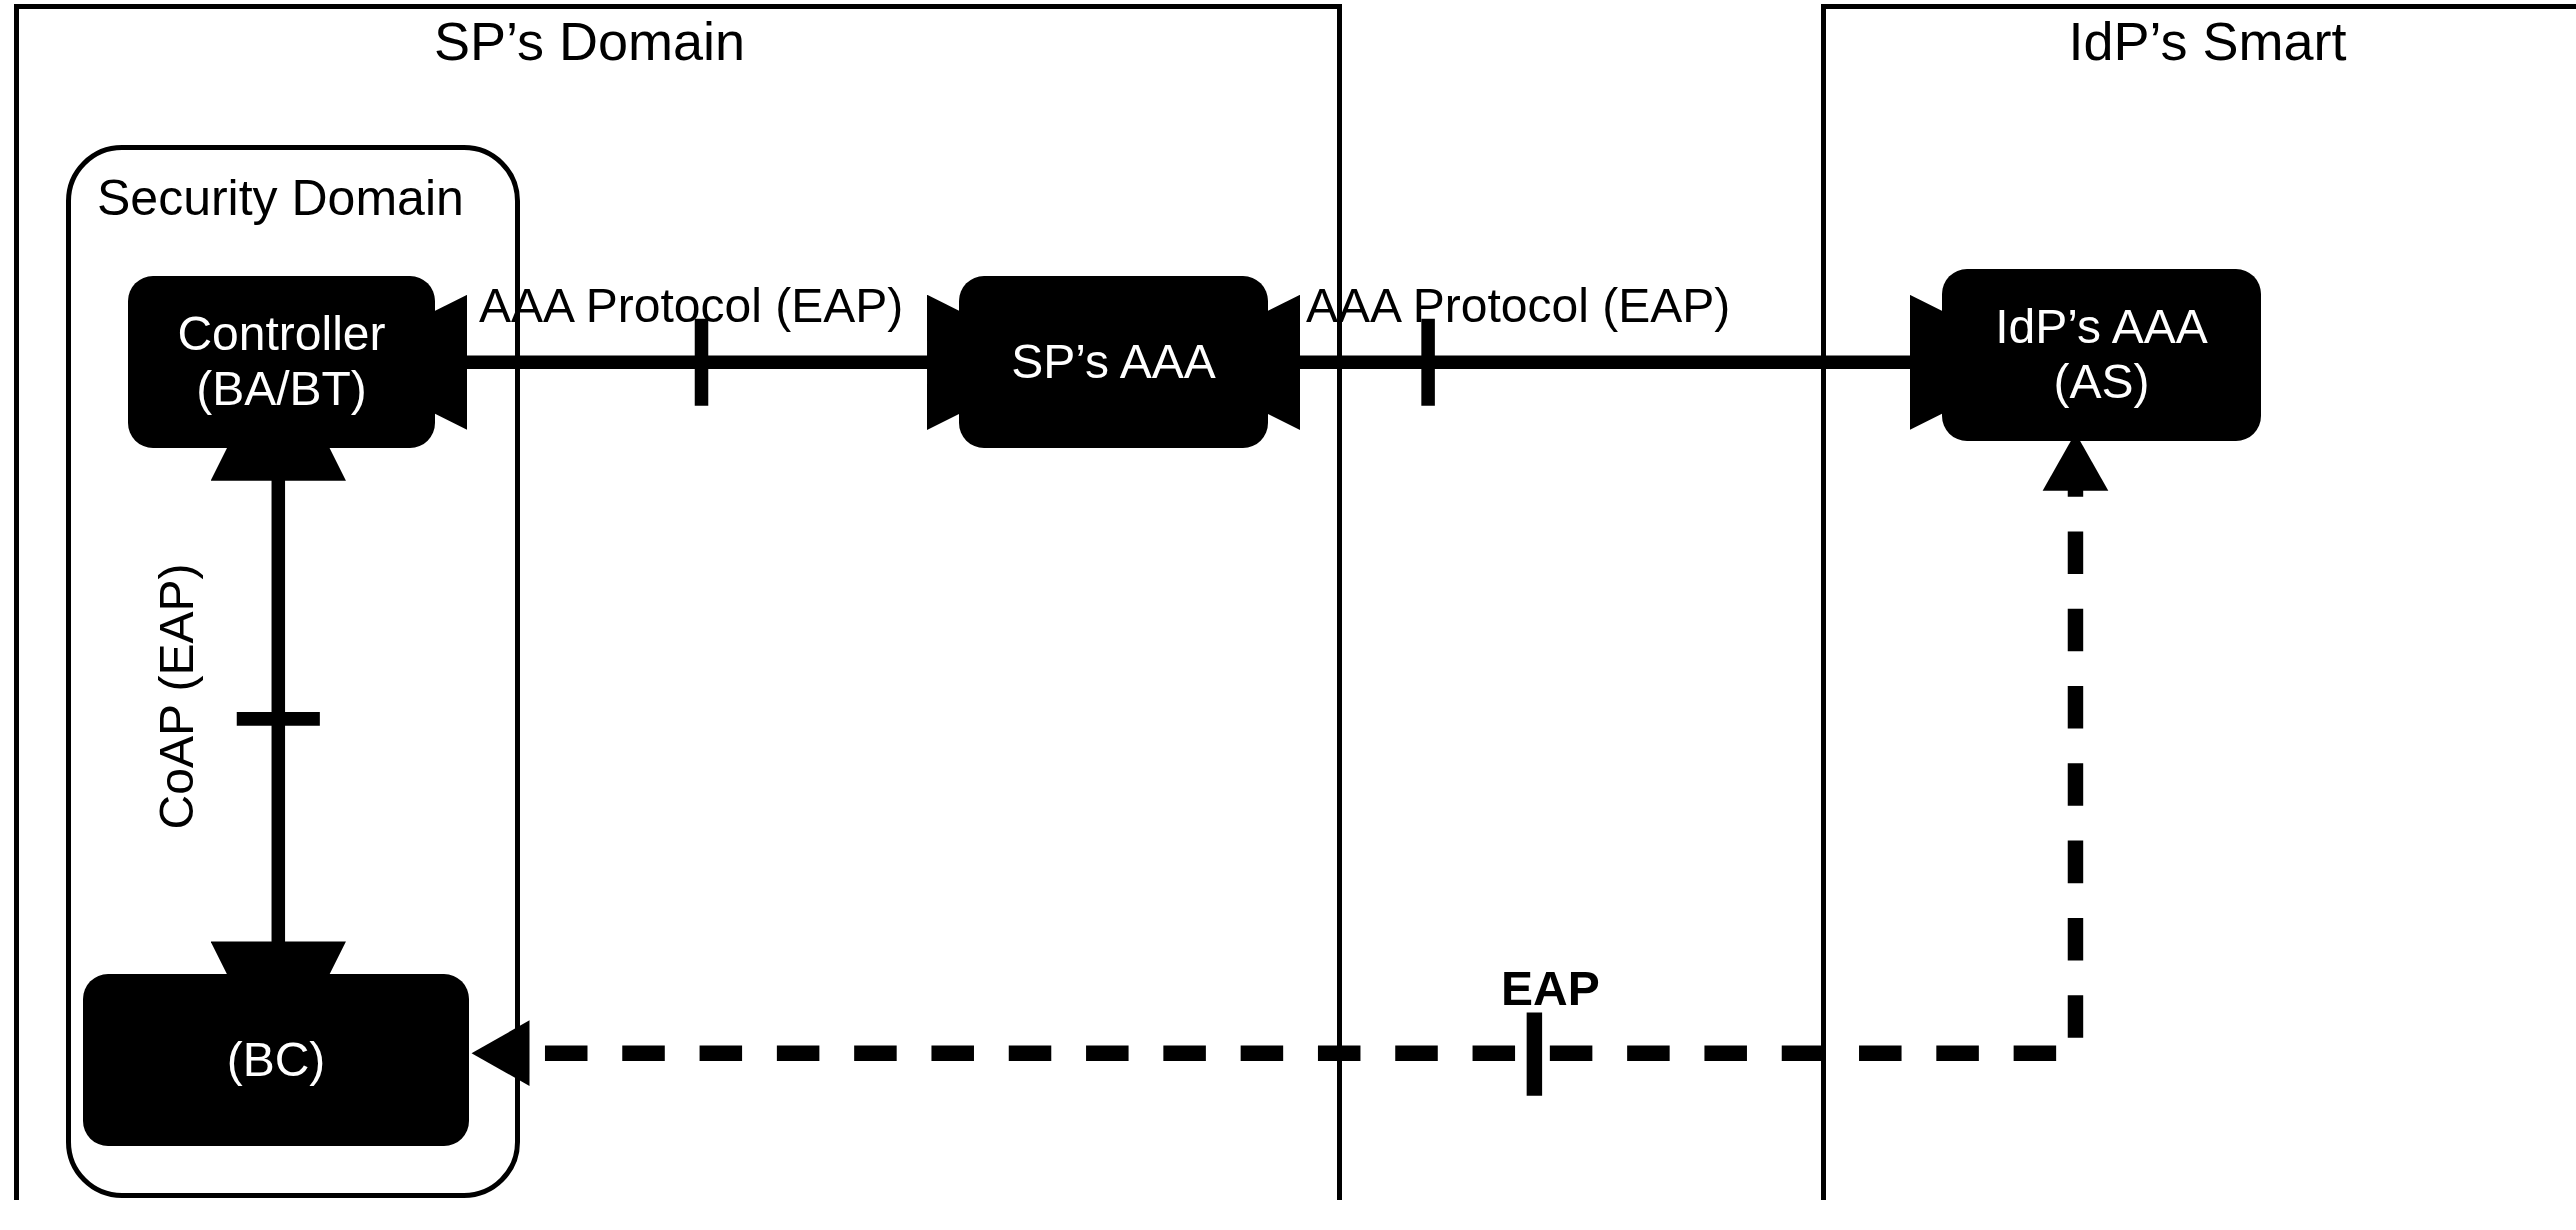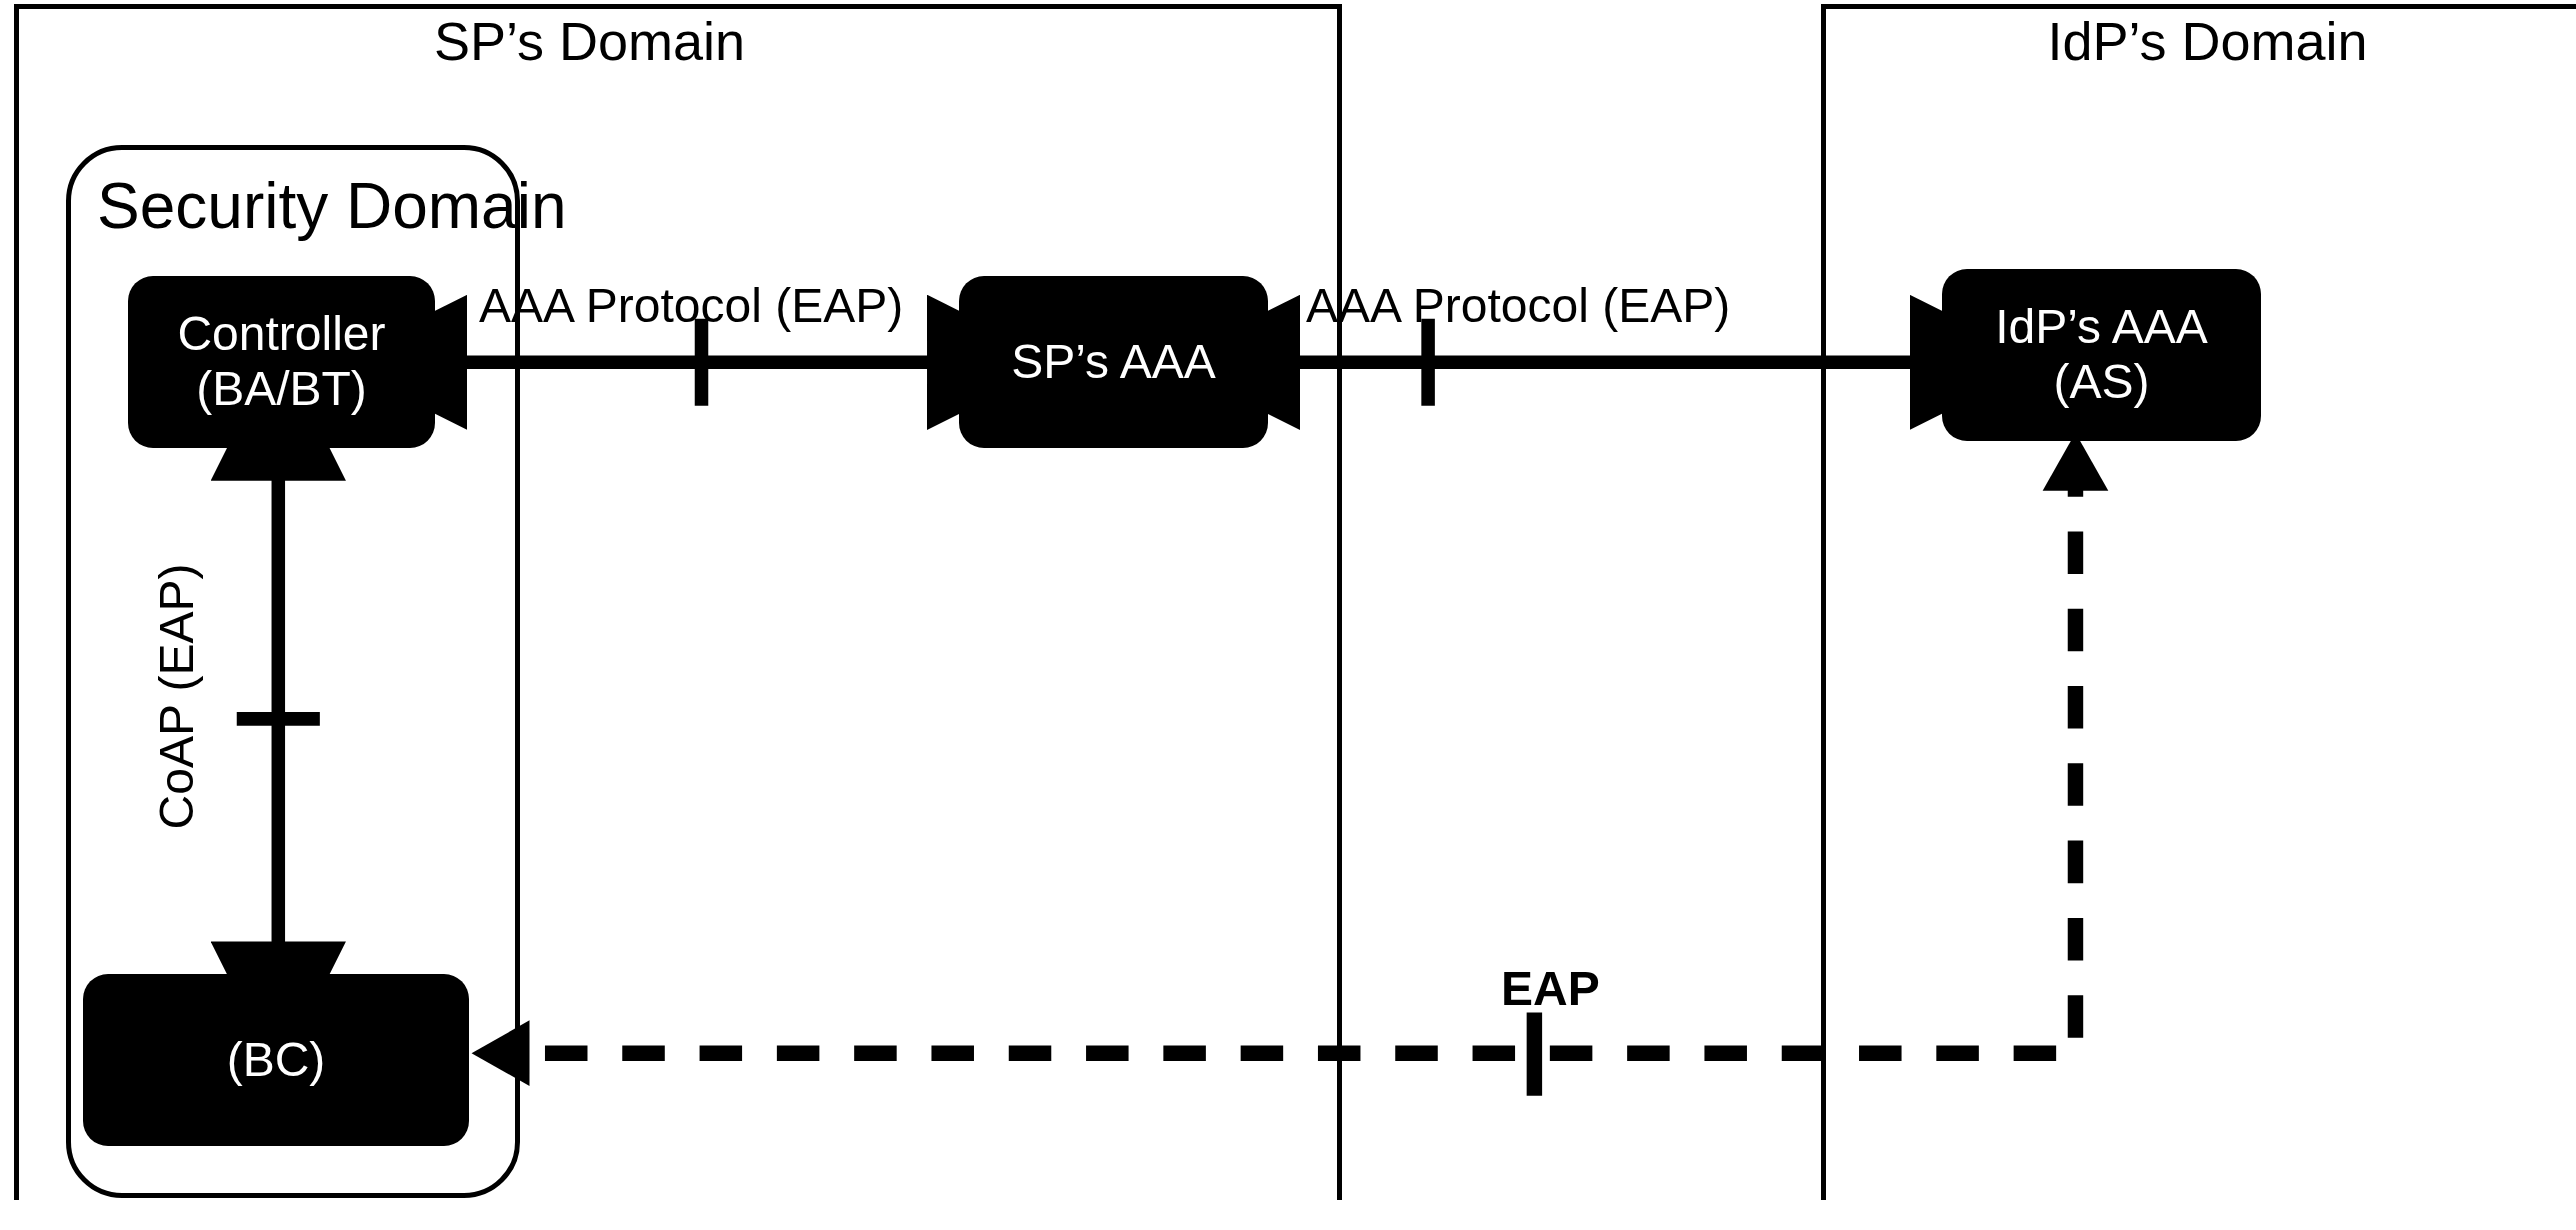--- a/index.html
+++ b/index.html
@@ -53,21 +53,21 @@
     height: 1053px;
     border: 5.8px solid #000000;
     border-radius: 56px;
     box-sizing: border-box;
     background: transparent;
   }
   #security-domain-title {
     position: absolute;
     left: 97px;
     top: 169px;
-    font-size: 64px;
+    font-size: 50px;
     color: #000000;
     white-space: nowrap;
   }
 
   .node {
     position: absolute;
     background: #000000;
     border-radius: 25px;
     color: #ffffff;
     display: flex;
@@ -105,21 +105,21 @@
 </style>
 </head>
 <body>
 
 <div id="stage">
 
   <div class="domain-box" id="sp-domain-box"></div>
   <div class="domain-box" id="idp-domain-box"></div>
 
   <div class="domain-title" id="sp-domain-title">SP’s Domain</div>
-  <div class="domain-title" id="idp-domain-title">IdP’s Domain</div>
+  <div class="domain-title" id="idp-domain-title">IdP’s Smart</div>
 
   <div id="security-domain-box"></div>
   <div id="security-domain-title">Security Domain</div>
 
   <svg viewBox="0 0 2666 1273">
     <defs>
       <marker id="arrowL" markerWidth="10" markerHeight="10" refX="9.6" refY="5" orient="auto" markerUnits="strokeWidth">
         <path d="M10,0 L10,10 L0,5 z" fill="#000000"></path>
       </marker>
       <marker id="arrowR" markerWidth="10" markerHeight="10" refX="0.4" refY="5" orient="auto" markerUnits="strokeWidth">

